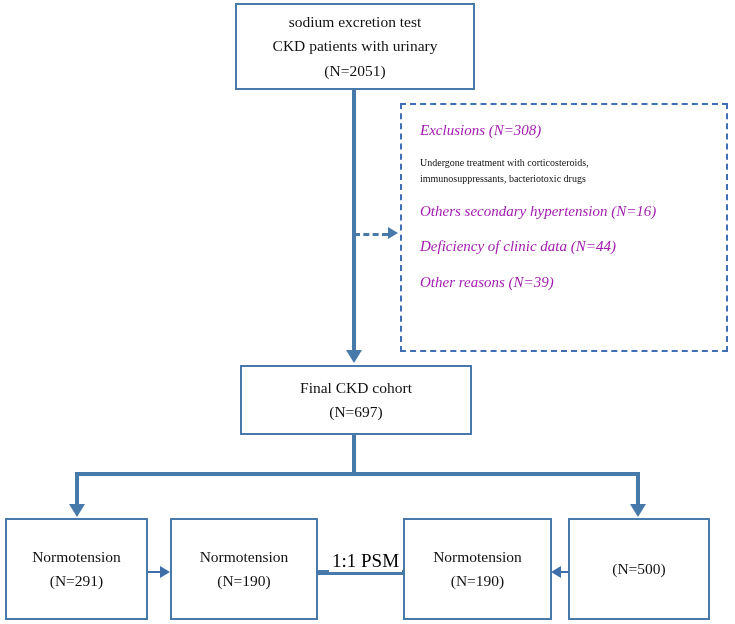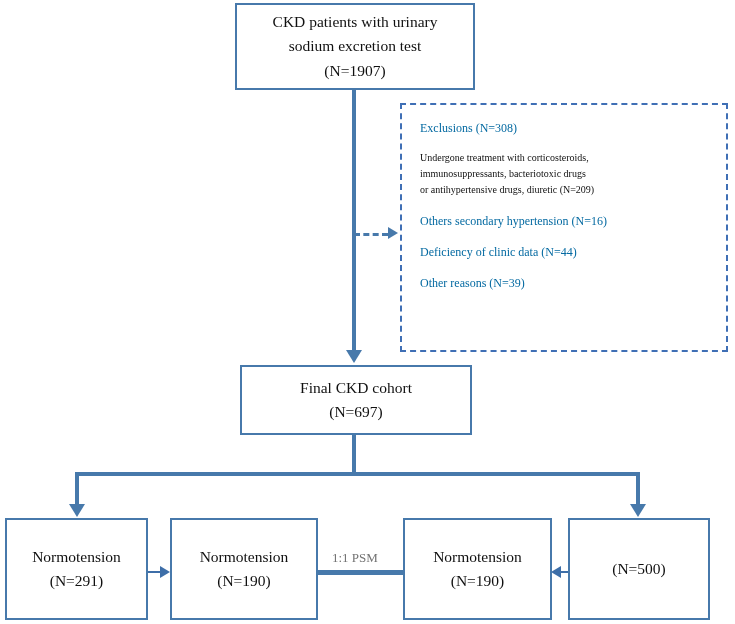--- a/index.html
+++ b/index.html
@@ -34,25 +34,26 @@
 
   .dashed-box {
     position: absolute;
     box-sizing: border-box;
     border: 2px dashed #3f6fb5;
     background: #ffffff;
     z-index: 3;
     padding: 14px 0 0 18px;
   }
   .dashed-box .ex-line {
-    color: #0369a1;
-    font-size: 12px;
+    color: #a21caf;
+    font-size: 15px;
     line-height: 1.5;
     margin-bottom: 13px;
     white-space: nowrap;
+    font-style: italic;
   }
   .dashed-box .ex-block {
     color: #101010;
     font-size: 10px;
     line-height: 1.62;
     margin-bottom: 13px;
   }
   .dashed-box .ex-block .ln { display: block; white-space: nowrap; }
 
   
@@ -94,48 +95,47 @@
     z-index: 2;
   }
   .dash-h {
     position: absolute;
     height: 0;
     border-top: 3px dashed #4779ab;
     z-index: 1;
   }
   .psm-label {
     position: absolute;
-    font-size: 13px;
-    color: #737373;
+    font-size: 19px;
+    color: #000000;
     white-space: nowrap;
     z-index: 4;
     background: #ffffff;
     padding: 0 3px;
   }
 </style>
 </head>
 <body>
 
 <div id="canvas">
 
   <div class="box" style="left:235px; top:3px; width:240px; height:87px;">
+    <span class="ln">sodium excretion test</span>
     <span class="ln">CKD patients with urinary</span>
-    <span class="ln">sodium excretion test</span>
-    <span class="ln">(N=1907)</span>
+    <span class="ln">(N=2051)</span>
   </div>
 
   <div class="vline" style="left:352px; top:90px; width:4px; height:260px;"></div>
   <div class="arrow-down" style="left:346px; top:350px;"></div>
 
   <div class="dashed-box" style="left:400px; top:103px; width:328px; height:249px;">
     <div class="ex-line">Exclusions (N=308)</div>
     <div class="ex-block">
       <span class="ln">Undergone treatment with corticosteroids,</span>
       <span class="ln">immunosuppressants, bacteriotoxic drugs</span>
-      <span class="ln">or antihypertensive drugs, diuretic (N=209)</span>
     </div>
     <div class="ex-line">Others secondary hypertension (N=16)</div>
     <div class="ex-line">Deficiency of clinic data (N=44)</div>
     <div class="ex-line">Other reasons (N=39)</div>
   </div>
 
   <div class="dash-h" style="left:354px; top:233px; width:34px;"></div>
   <div class="arrow-right" style="left:388px; top:227px; border-left-color:#4779ab;"></div>
 
   <div class="box" style="left:240px; top:365px; width:232px; height:70px;">

